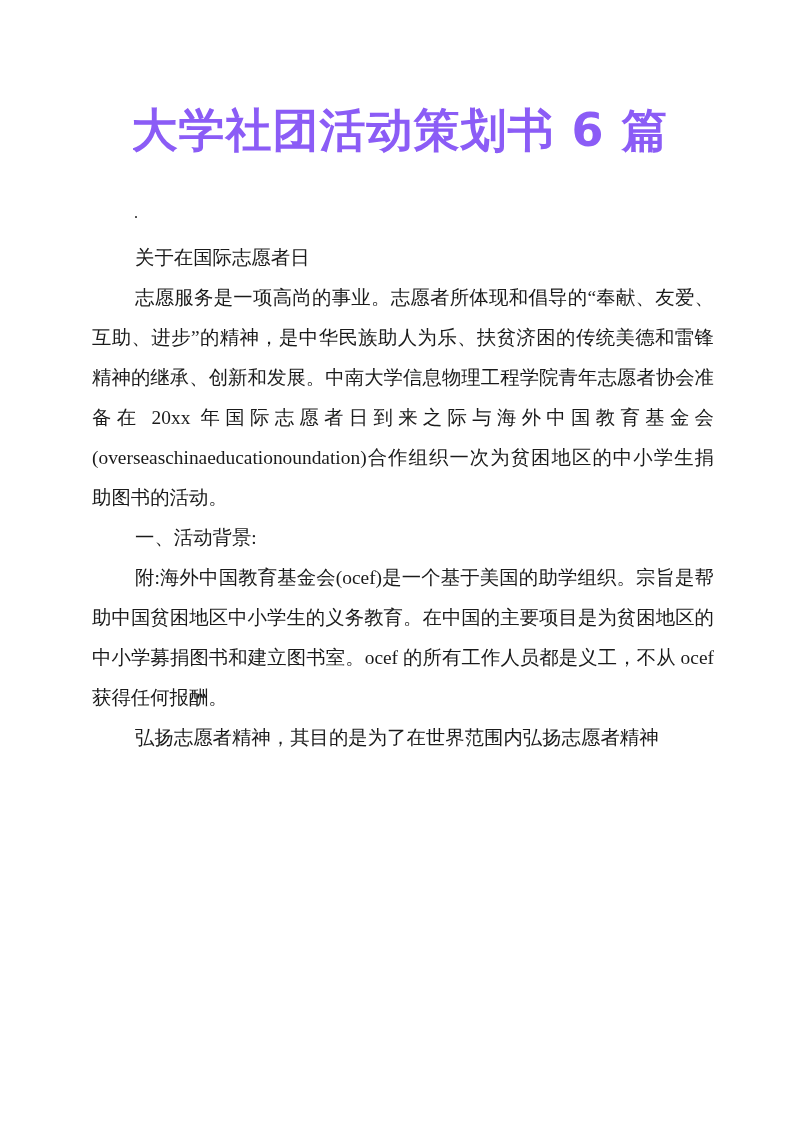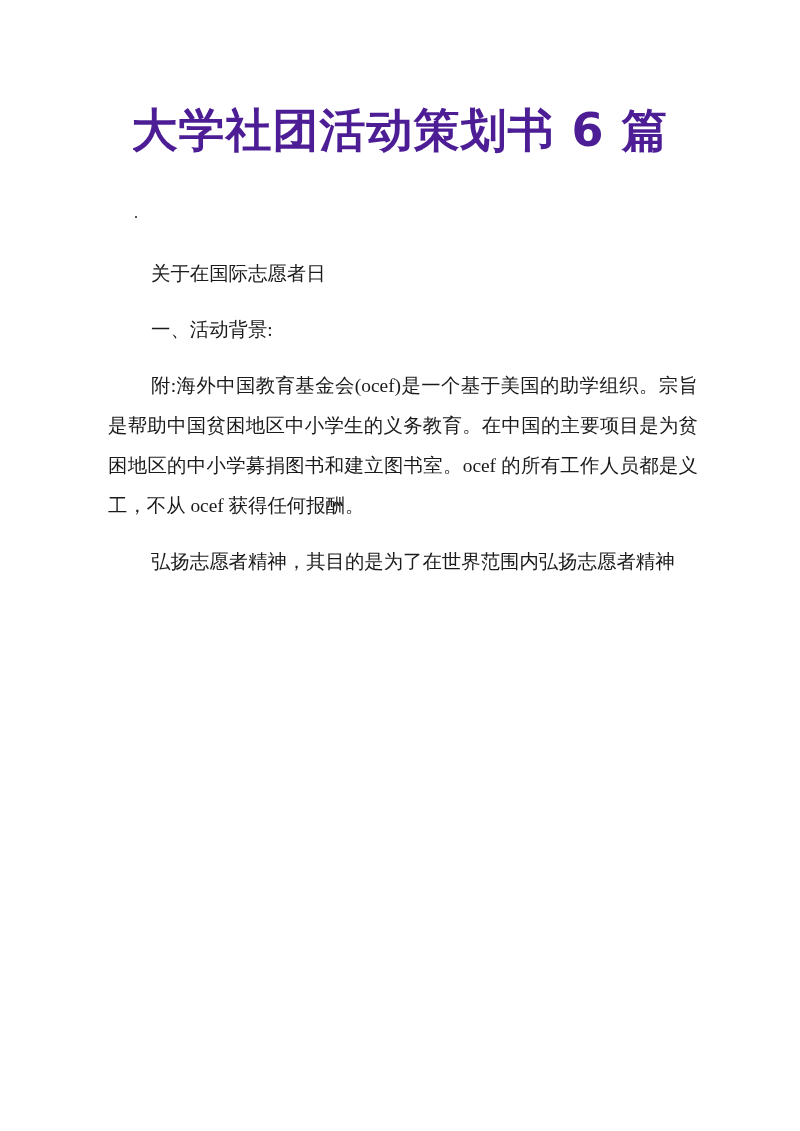--- a/index.html
+++ b/index.html
@@ -1,34 +1,35 @@
 <!DOCTYPE html>
 <html><head>
 <meta charset="utf-8">
 <style>
   html, body { margin: 0; padding: 0; background: #ffffff; }
   body { width: 800px; height: 1131px; position: relative; overflow: hidden; color: #1a1a1a; }
   .title {
     position: absolute; left: 0; top: 100px; width: 800px; text-align: center;
     font-family: "DejaVu Sans", "Liberation Sans", sans-serif;
-    font-weight: bold; font-size: 46px; letter-spacing: 1px; color: #4c1d95;
+    font-weight: bold; font-size: 46px; letter-spacing: 1px; color: #8b5cf6;
   }
   .dot { position: absolute; left: 134px; top: 204px; font-size: 16px; font-family: "Liberation Serif", serif; }
   .body {
     position: absolute; left: 92px; top: 238px; width: 622px;
     font-family: "Liberation Serif", "DejaVu Serif", serif;
     font-size: 19.4px; line-height: 40px; text-align: justify;
   }
-  .body p { margin: 16px; }
+  .body p { margin: 0; }
   .indent { text-indent: 43px; }
 </style>
 </head>
 <body>
 
 <div class="title">大学社团活动策划书 6 篇</div>
 <div class="dot">.</div>
 
 <div class="body">
   <p class="indent">关于在国际志愿者日</p>
+  <p class="indent">志愿服务是一项高尚的事业。志愿者所体现和倡导的“奉献、友爱、互助、进步”的精神，是中华民族助人为乐、扶贫济困的传统美德和雷锋精神的继承、创新和发展。中南大学信息物理工程学院青年志愿者协会准备在 20xx 年国际志愿者日到来之际与海外中国教育基金会(overseaschinaeducationoundation)合作组织一次为贫困地区的中小学生捐助图书的活动。</p>
   <p class="indent">一、活动背景:</p>
   <p class="indent">附:海外中国教育基金会(ocef)是一个基于美国的助学组织。宗旨是帮助中国贫困地区中小学生的义务教育。在中国的主要项目是为贫困地区的中小学募捐图书和建立图书室。ocef 的所有工作人员都是义工，不从 ocef 获得任何报酬。</p>
   <p class="indent">弘扬志愿者精神，其目的是为了在世界范围内弘扬志愿者精神</p>
 </div>
 
 </body></html>

